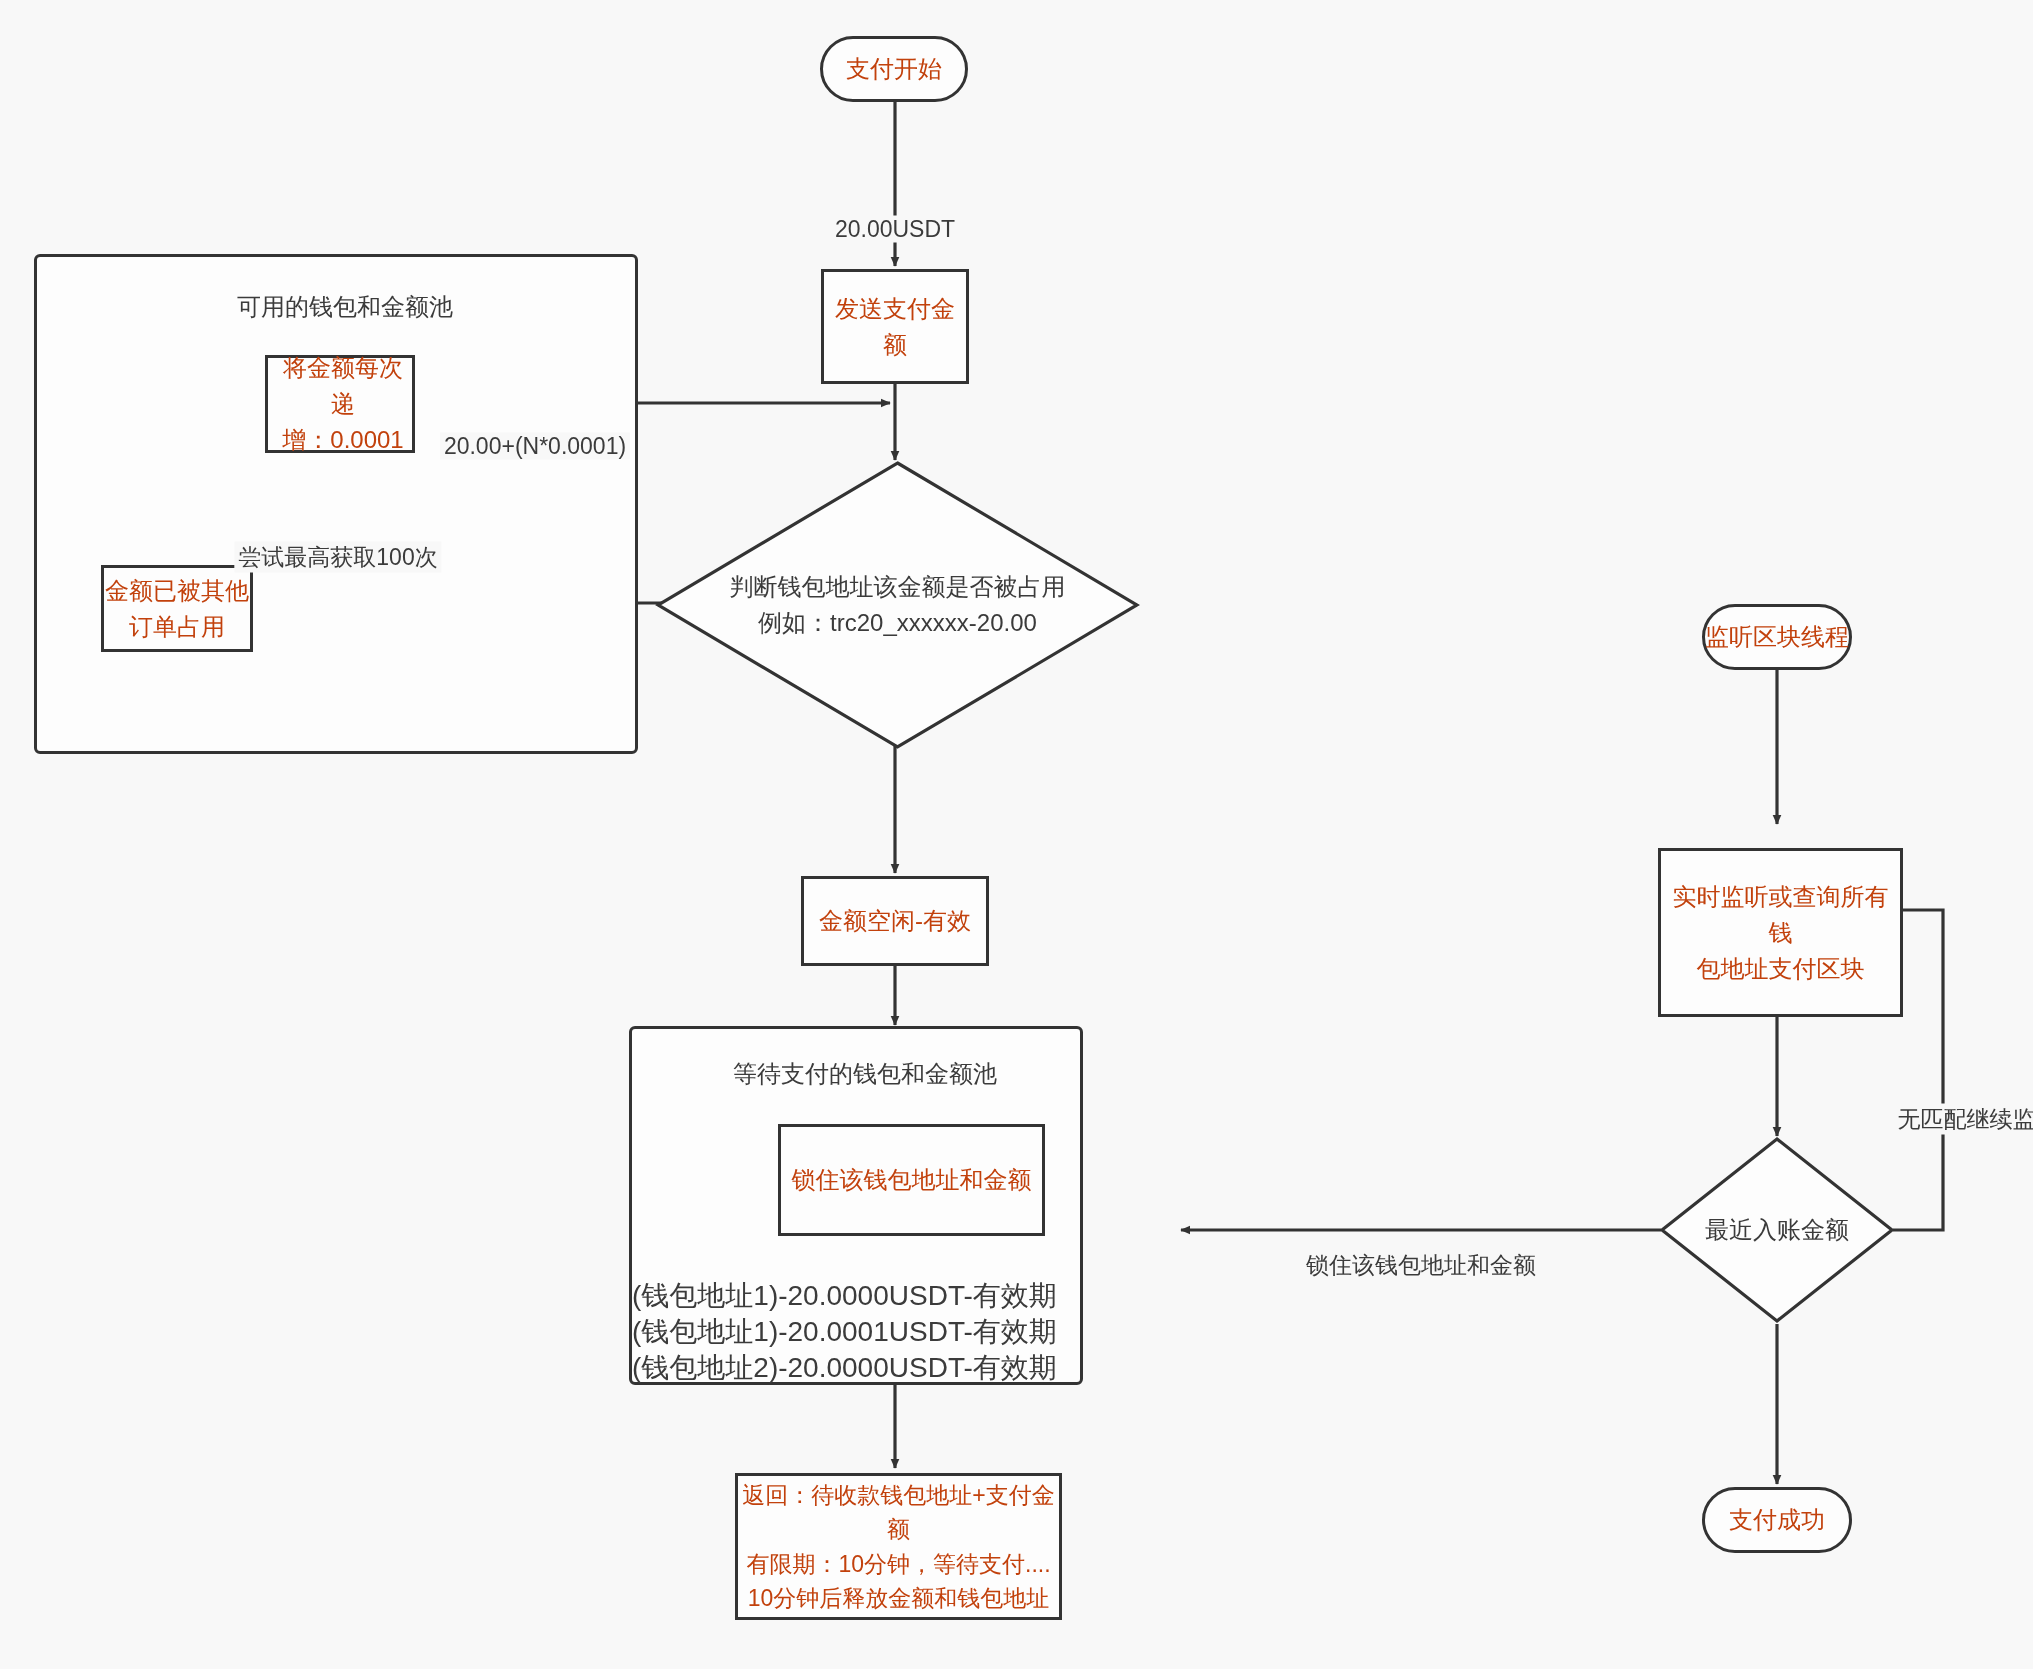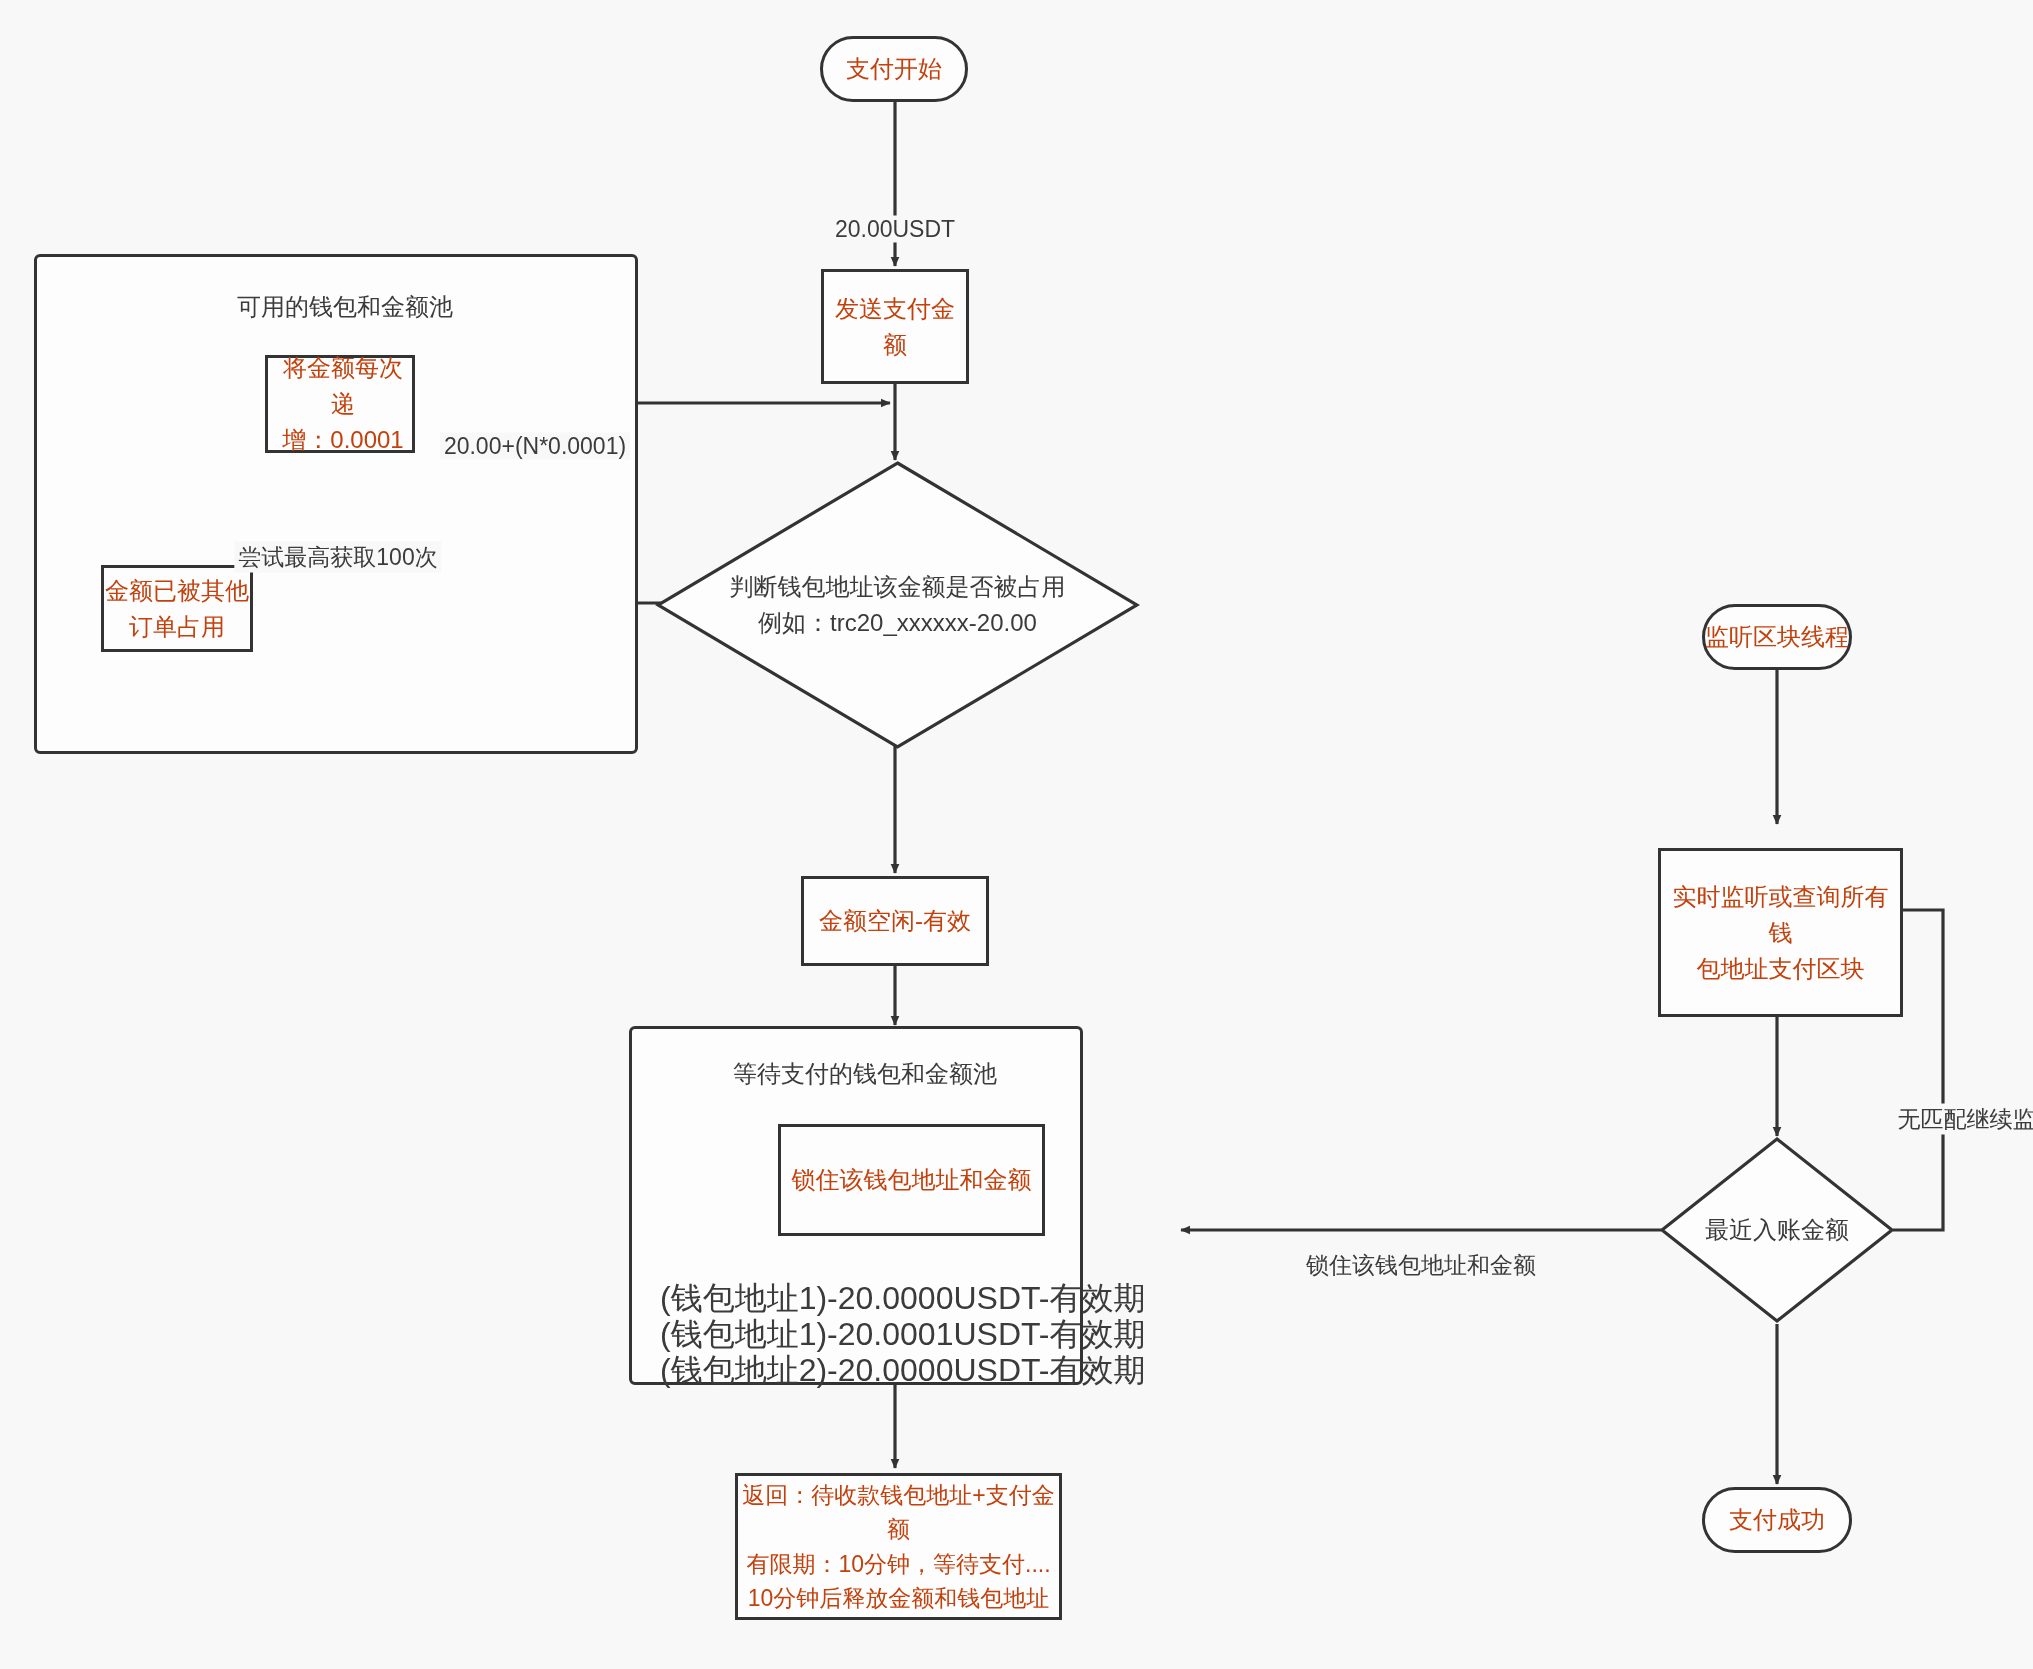--- a/index.html
+++ b/index.html
@@ -82,23 +82,22 @@
     transform: translate(-50%, -50%);
     text-align: center;
     margin-top: 36px;
   }
   .pool-line {
     position: absolute;
     left: 0;
     right: 0;
     text-align: left;
     color: #3b3b3b;
-    font-size: 32px;
+    font-size: 28px;
     white-space: nowrap;
-    padding-left: 28px;
   }
 </style>
 </head>
 <body>
 
 <div id="canvas">
 
   <svg id="wires" viewBox="0 0 2033 1669">
     <defs>
       <marker id="arrow" markerWidth="11" markerHeight="11" refX="9.2" refY="5" orient="auto" markerUnits="userSpaceOnUse">

